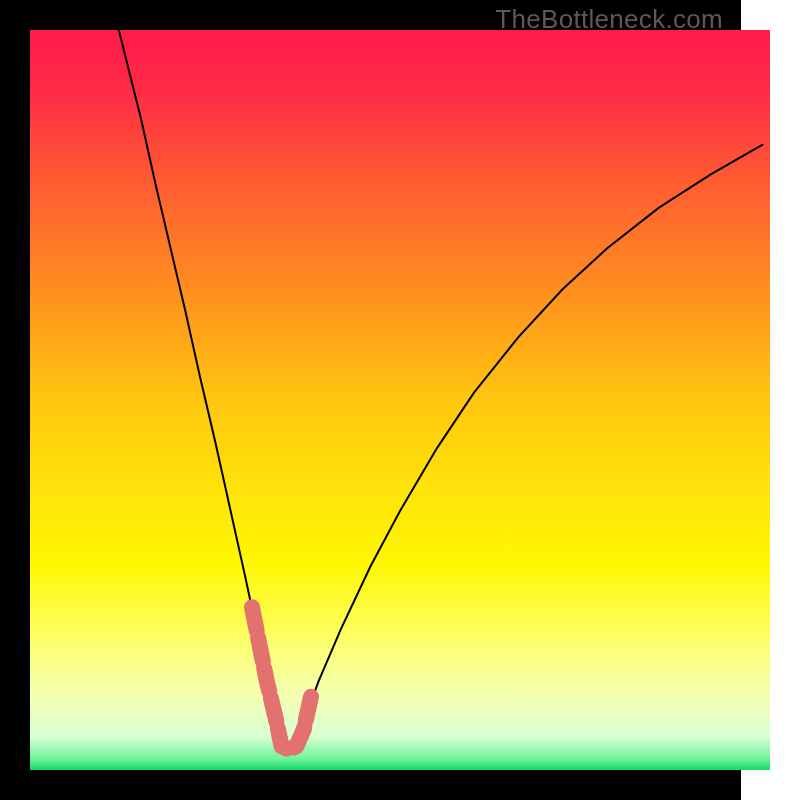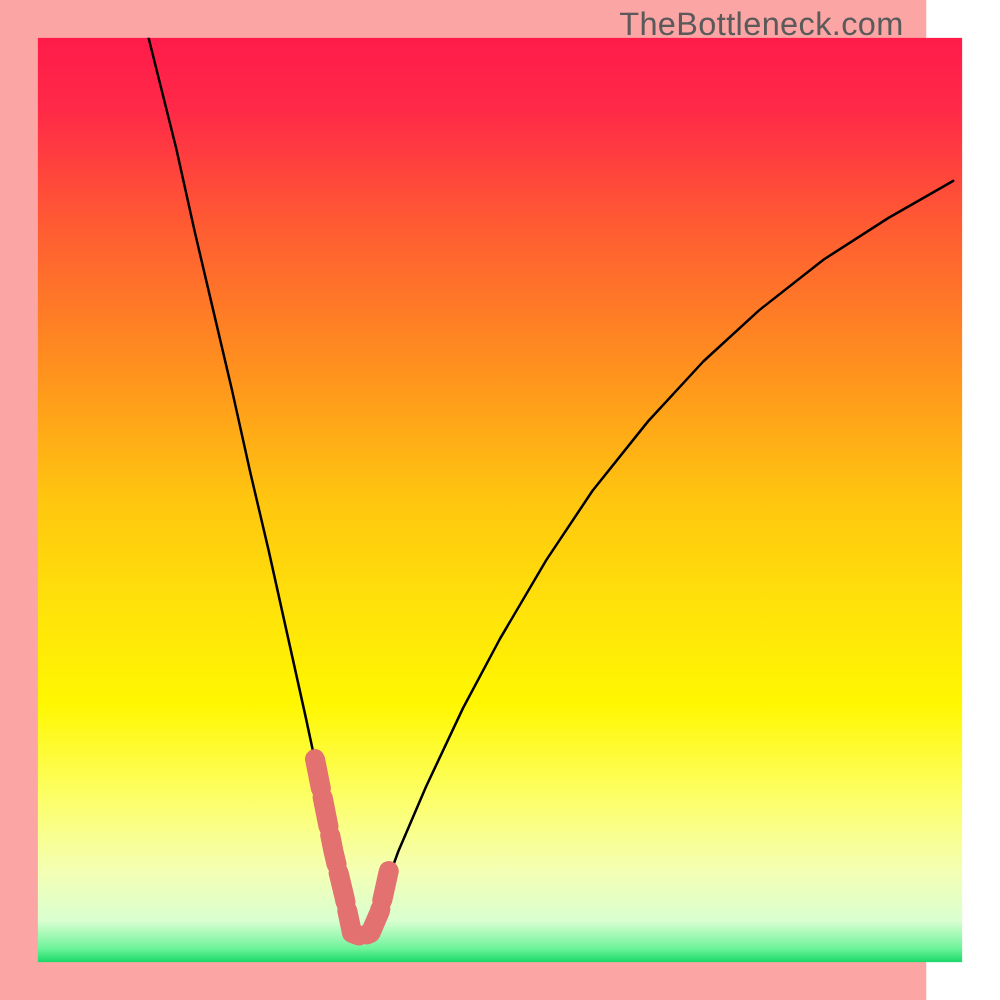--- a/index.html
+++ b/index.html
@@ -6,21 +6,21 @@
     margin: 0;
     padding: 0;
     width: 800px;
     height: 800px;
     overflow: hidden;
     font-family: Arial, Helvetica, sans-serif;
   }
   .frame {
     width: 741px;
     height: 800px;
-    background: #fca5a5;
+    background: #000000;
     position: relative;
     box-sizing: border-box;
   }
   .watermark {
     position: absolute;
     top: 4px;
     right: 18px;
     color: #5a5a5a;
     font-size: 26px;
     font-weight: 500;

